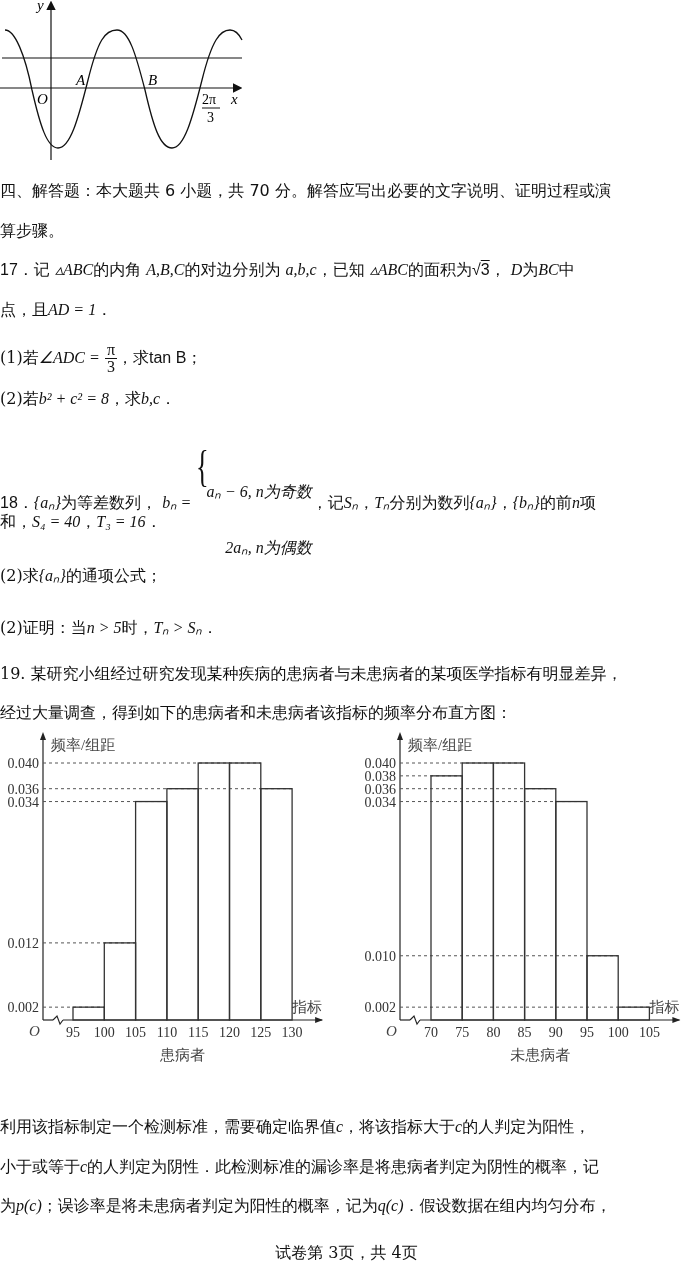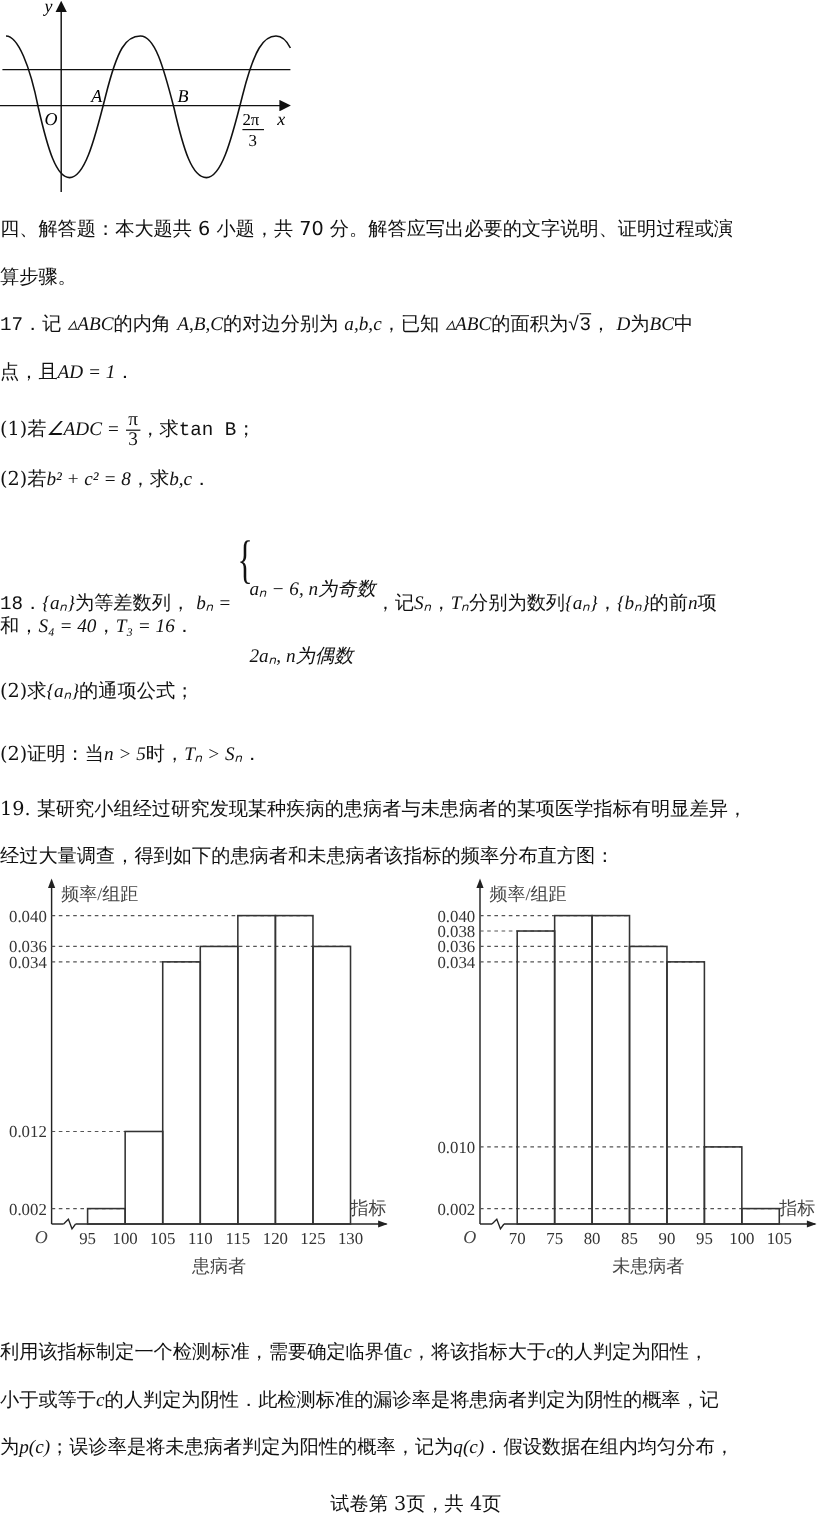--- a/index.html
+++ b/index.html
@@ -1,21 +1,21 @@
 <!DOCTYPE html>
 <html><head>
 <meta charset="utf-8">
 <style>
   html,body{margin:0;padding:0;background:#fff;}
   body{width:693px;height:1274px;position:relative;overflow:hidden;font-family:"DejaVu Serif","Liberation Serif",serif;color:#111;}
   .abs{position:absolute;}
   .line{position:absolute;left:0;font-size:16px;line-height:20px;white-space:nowrap;}
   .bold{font-family:"DejaVu Sans","Liberation Sans",sans-serif;font-weight:normal;font-size:16px;}
-  .it{font-style:italic;font-family:"Liberation Serif",serif;}
-  .rm{font-family:Liberation Mono, monospace;}
+  .it{font-style:italic;font-family:"Liberation Serif",serif;text-align:right;}
+  .rm{font-family:Liberation Sans, sans-serif;}
   .frac{display:inline-block;vertical-align:middle;text-align:center;font-family:"Liberation Serif",serif;line-height:16px;}
   .frac .num{display:block;border-bottom:1px solid #111;padding:0 2px;}
   .frac .den{display:block;}
   .cases{display:inline-block;vertical-align:middle;border-left:0;position:relative;padding-left:10px;}
   .cases .brace{position:absolute;left:0;top:-2px;font-size:44px;line-height:44px;font-family:"Liberation Serif",serif;transform:scaleX(0.6);transform-origin:left;}
   .cases .row{display:block;line-height:22px;font-size:16px;margin-top:34px;}
   svg text{font-family:"Liberation Serif",serif;}
   .footer{position:absolute;left:0;width:693px;text-align:center;top:1243px;font-size:16px;}
 </style>
 </head>

